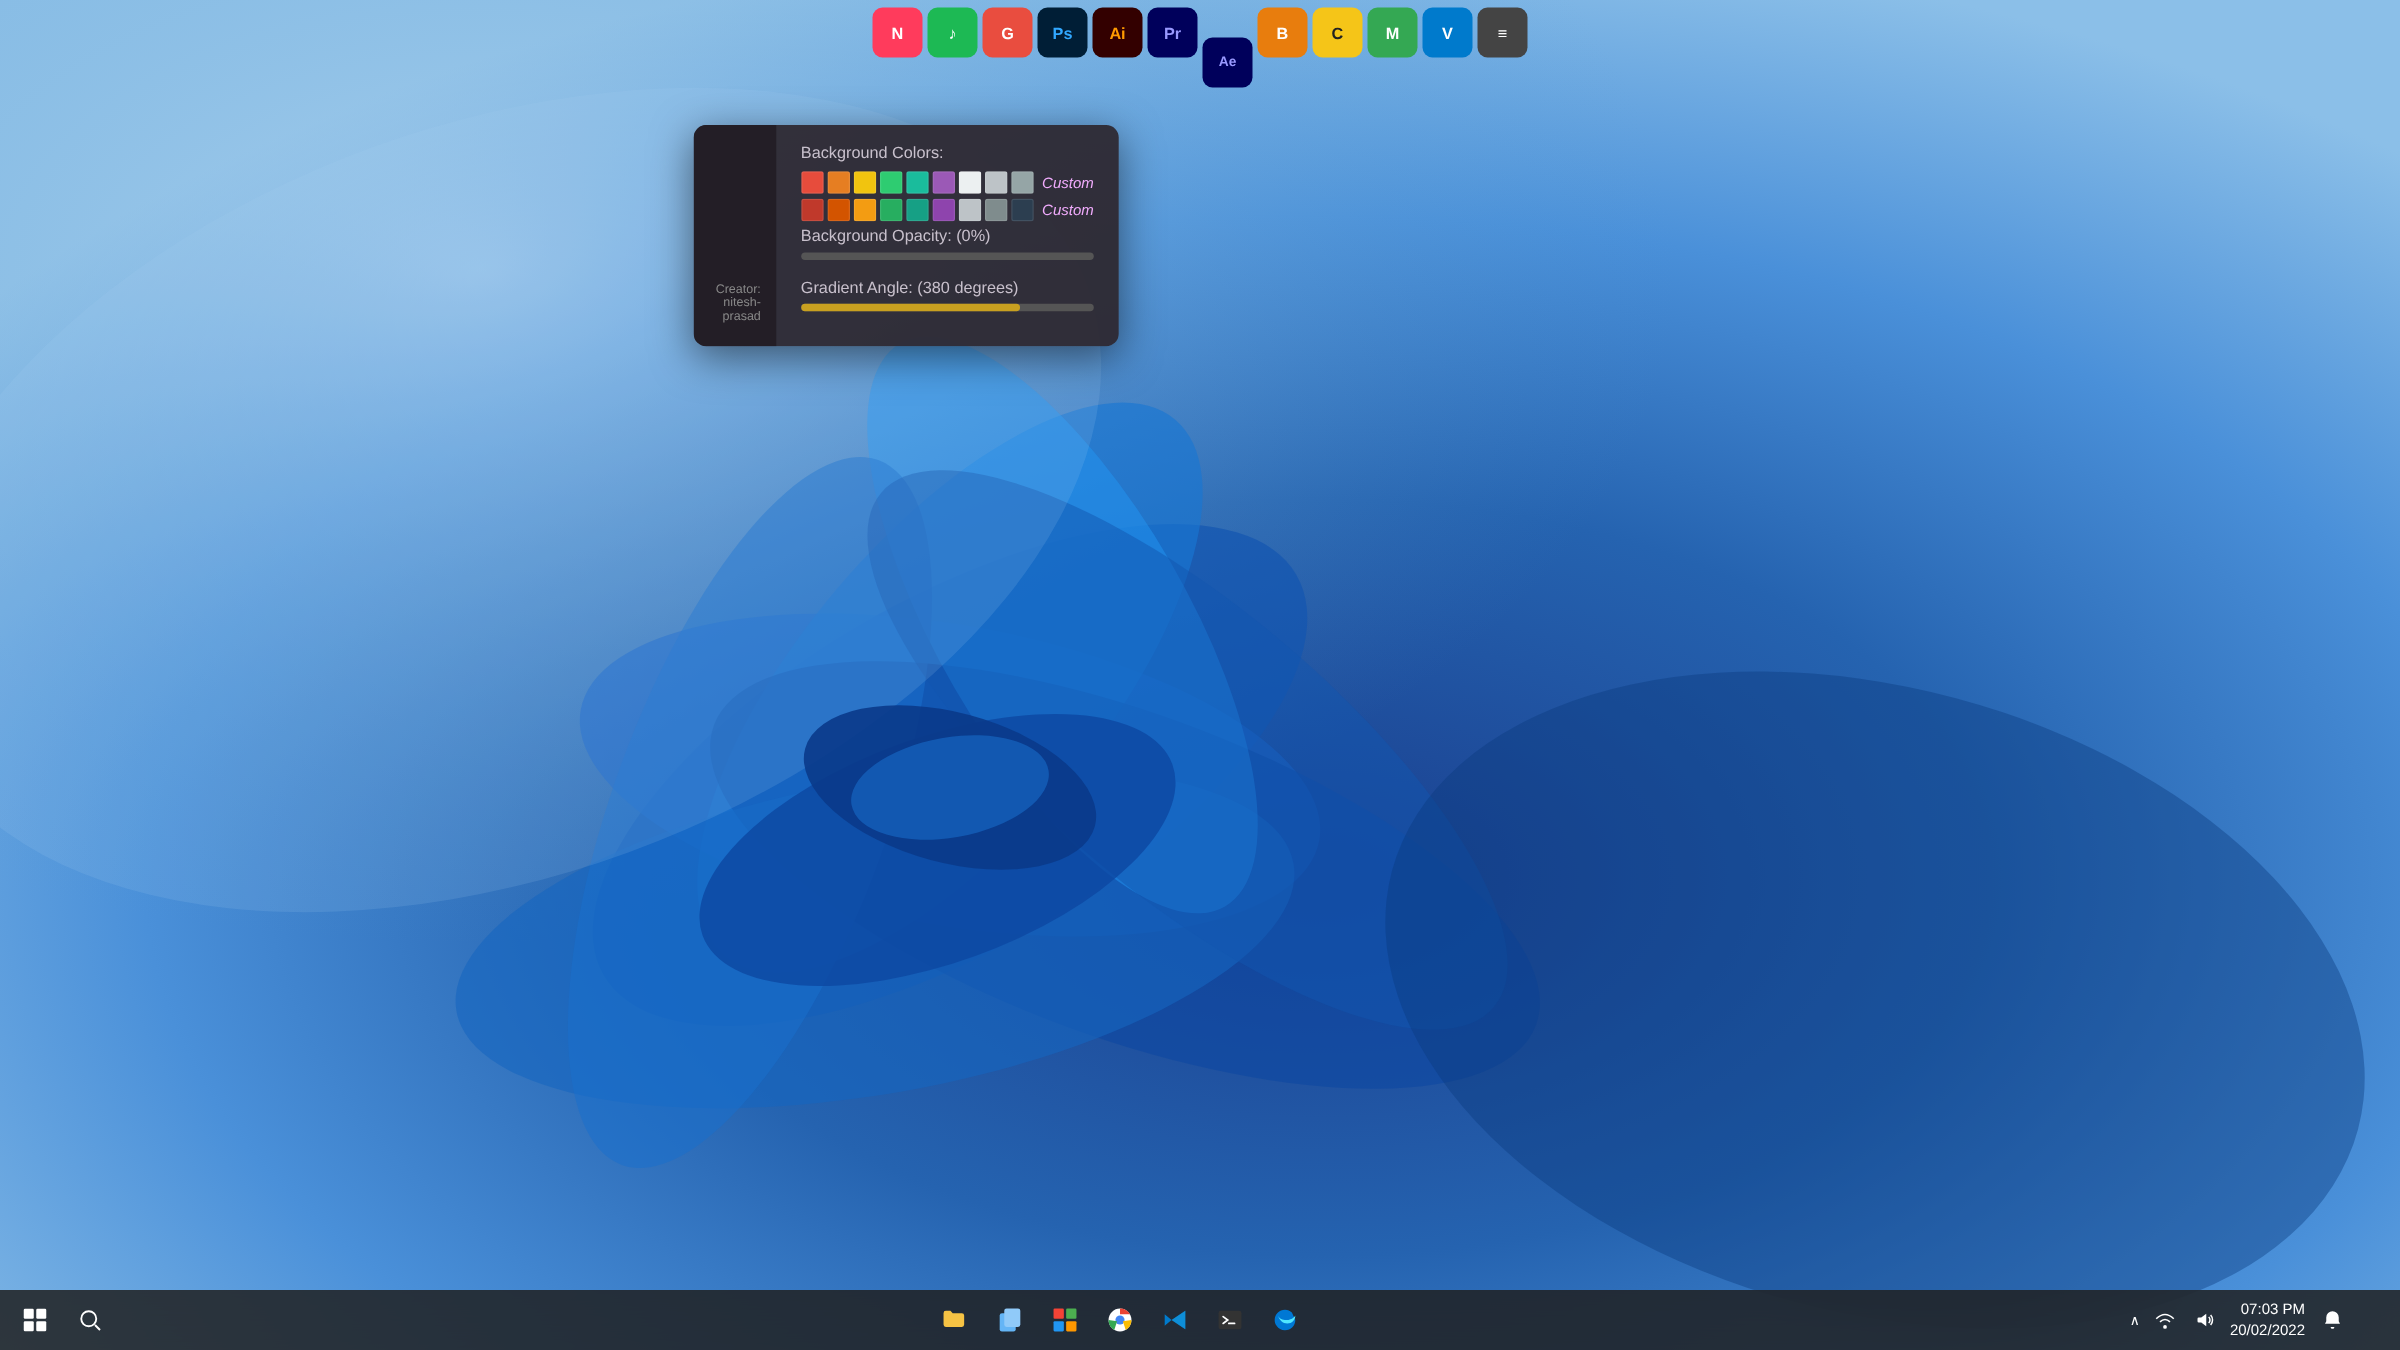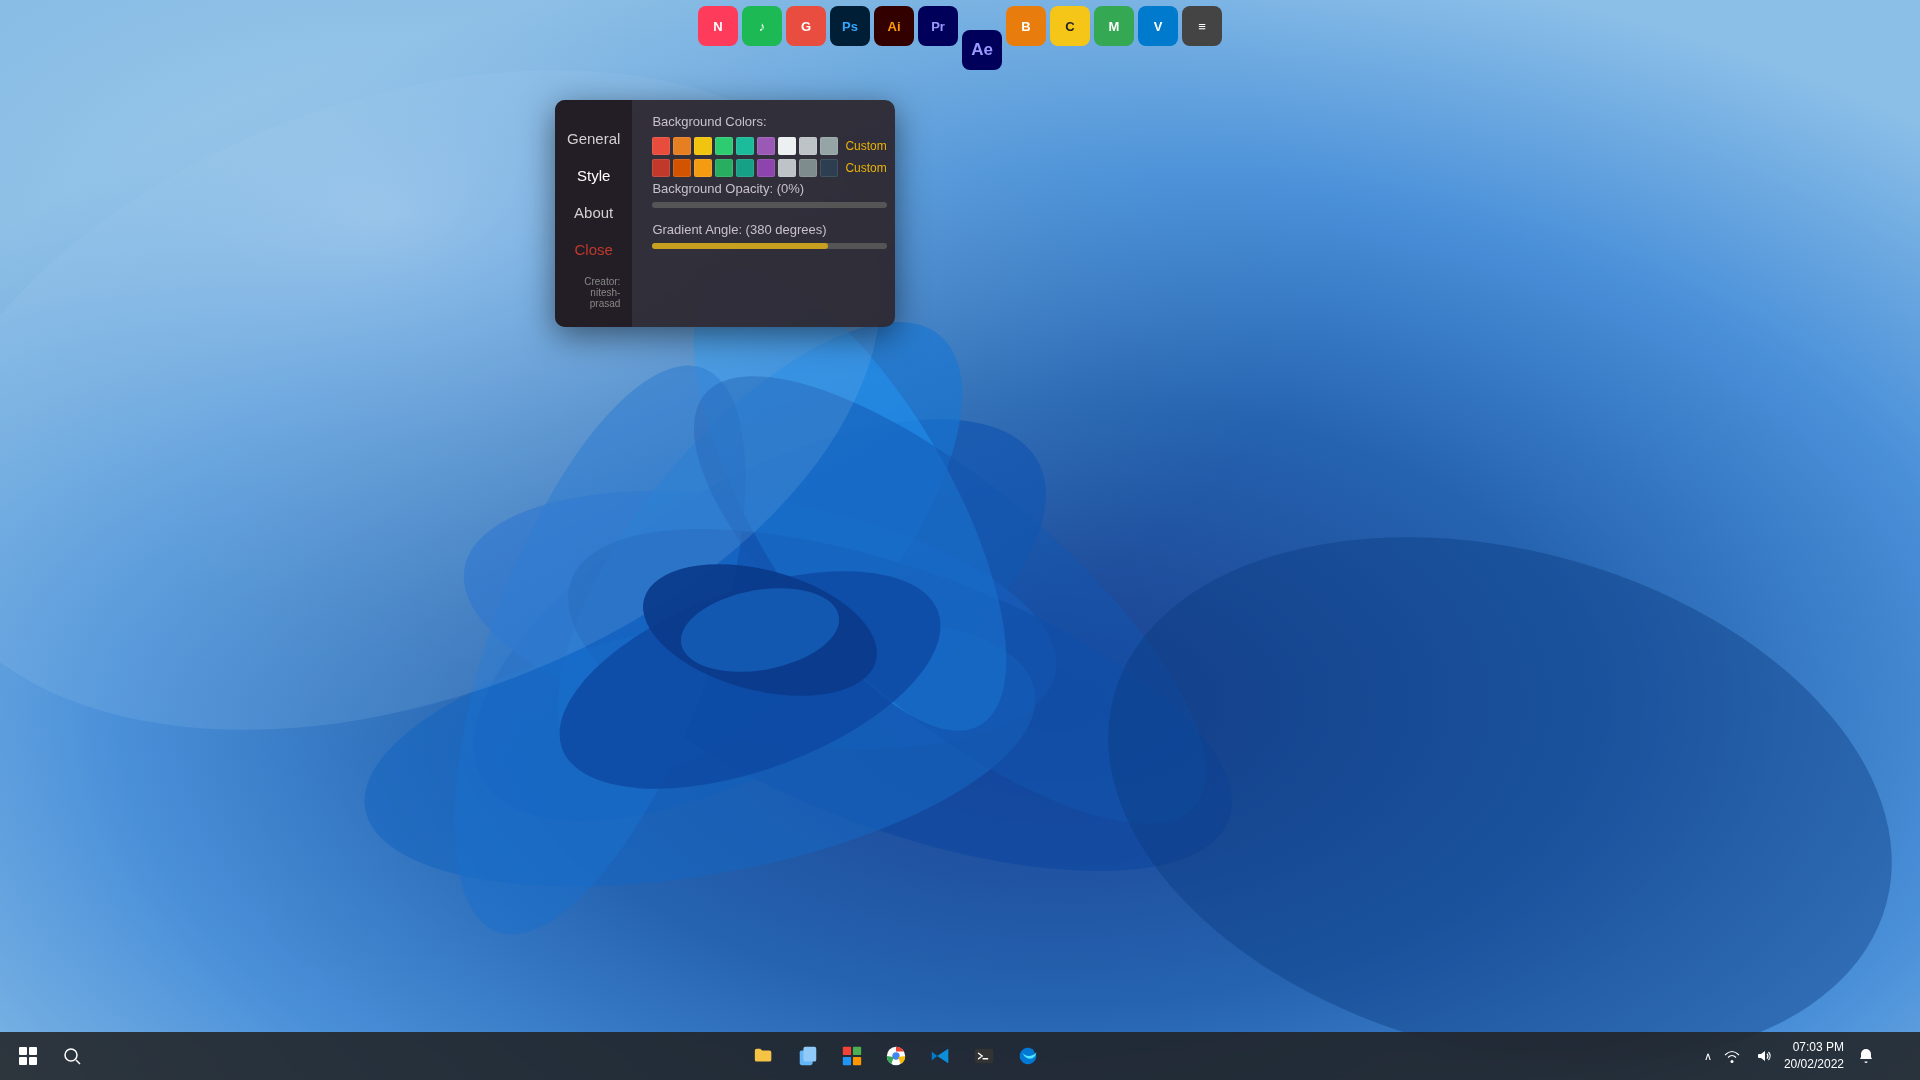--- a/index.html
+++ b/index.html
@@ -172,23 +172,24 @@
 
     .color-swatch {
       width: 18px;
       height: 18px;
       border-radius: 2px;
       cursor: pointer;
       border: 1px solid rgba(255,255,255,0.1);
     }
 
     .custom-label {
-      color: #eab308;
+      color: #f0abfc;
       font-size: 12px;
       margin-left: 4px;
+      font-style: italic;
     }
 
     .slider-section {
       margin-top: 4px;
     }
 
     .slider-label {
       color: #c8c0cc;
       font-size: 13px;
       margin-bottom: 6px;
@@ -282,36 +283,30 @@
   </svg>
 </div>
 
 <div class="top-bar" id="top-bar">
 <div class="app-icon" style="background: rgb(255, 59, 92); color: white; font-size: 13px; font-weight: bold;">N</div>
     <div class="app-icon" style="background: rgb(29, 185, 84); color: white; font-size: 13px; font-weight: bold;">♪</div>
     <div class="app-icon" style="background: rgb(233, 77, 63); color: white; font-size: 13px; font-weight: bold;">G</div>
     <div class="app-icon" style="background: rgb(0, 30, 54); color: rgb(49, 168, 255); font-size: 13px; font-weight: bold;">Ps</div>
     <div class="app-icon" style="background: rgb(51, 0, 0); color: rgb(255, 154, 0); font-size: 13px; font-weight: bold;">Ai</div>
     <div class="app-icon" style="background: rgb(0, 0, 91); color: rgb(153, 153, 255); font-size: 13px; font-weight: bold;">Pr</div>
-    <div class="app-icon" style="background: rgb(0, 0, 91); color: rgb(153, 153, 255); font-size: 17px; font-weight: bold; margin-top: 48px;">Ae</div>
+    <div class="app-icon" style="background: rgb(0, 0, 91); color: rgb(153, 153, 255); font-size: 11px; font-weight: bold; margin-top: 48px;">Ae</div>
     <div class="app-icon" style="background: rgb(232, 125, 13); color: white; font-size: 13px; font-weight: bold;">B</div>
     <div class="app-icon" style="background: rgb(245, 197, 24); color: rgb(34, 34, 34); font-size: 13px; font-weight: bold;">C</div>
     <div class="app-icon" style="background: rgb(52, 168, 83); color: white; font-size: 13px; font-weight: bold;">M</div>
     <div class="app-icon" style="background: rgb(0, 122, 204); color: white; font-size: 13px; font-weight: bold;">V</div>
     <div class="app-icon" style="background: rgb(68, 68, 68); color: white; font-size: 13px; font-weight: bold;">≡</div>
   </div>
 
 <div class="widget-popup">
   <div class="widget-sidebar">
-    <div id="sidebar-nav-items">
-        <div class="sidebar-nav-item">General</div>
-        <div class="sidebar-nav-item active">Style</div>
-        <div class="sidebar-nav-item">About</div>
-        <div class="sidebar-nav-item close-item">Close</div>
-      </div>
     <div class="widget-creator">Creator: nitesh-prasad</div>
   </div>
   <div class="widget-content">
     <div class="section-label">Background Colors:</div>
     <div class="color-row" id="color-row-1">
     <div class="color-swatch" style="background: rgb(231, 76, 60);"></div>
         <div class="color-swatch" style="background: rgb(230, 126, 34);"></div>
         <div class="color-swatch" style="background: rgb(241, 196, 15);"></div>
         <div class="color-swatch" style="background: rgb(46, 204, 113);"></div>
         <div class="color-swatch" style="background: rgb(26, 188, 156);"></div>

